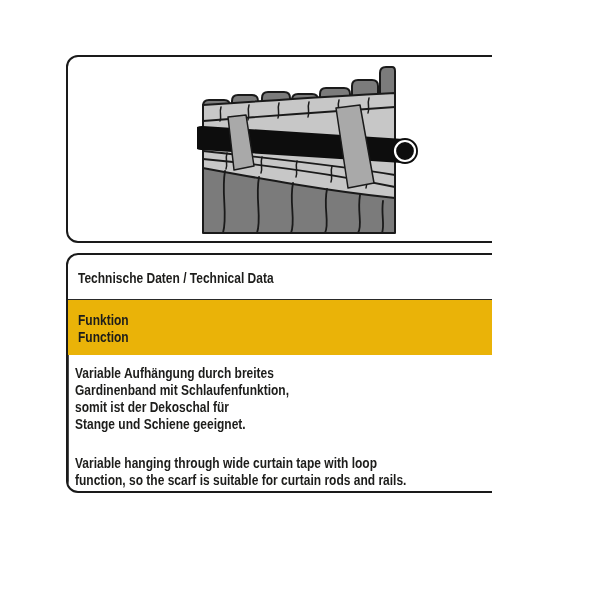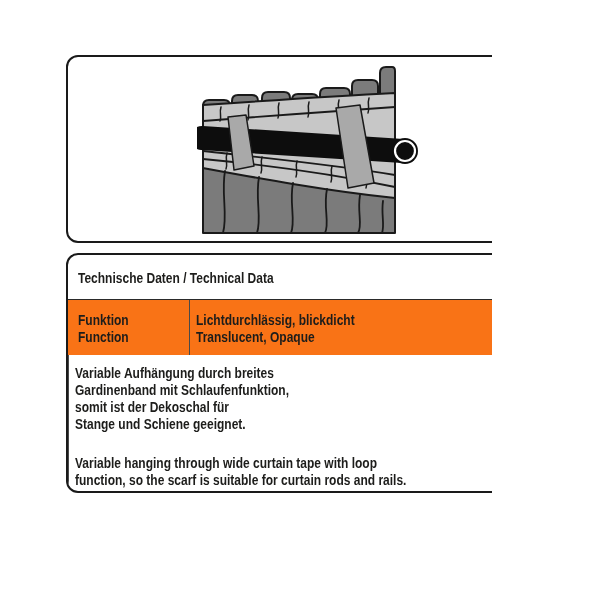--- a/index.html
+++ b/index.html
@@ -11,21 +11,21 @@
   .panel{
     position:absolute;left:66px;width:470px;background:#ffffff;
     border:2px solid #1a1a1a;border-radius:12px;box-sizing:border-box;
   }
   .panel-top{top:55px;height:188px;}
   .panel-table{top:253px;height:240px;overflow:hidden;display:flex;flex-direction:column;}
   .illu{position:absolute;left:129px;top:6px;}
 
   .thead{height:44px;flex:none;border-bottom:1px solid #2a2a2a;display:flex;align-items:center;padding-left:10px;}
   .trow{display:flex;}
-  .row-function{height:55px;flex:none;background:#f97316;}
+  .row-function{height:55px;flex:none;background:#eab308;}
   .row-variant{flex:1;}
   .cell{box-sizing:border-box;}
   .cell-label{width:121px;flex:none;padding-left:10px;}
   .cell-value{flex:1;border-left:1px solid #4a4a4a;padding-left:6px;}
   .row-function .cell{display:flex;flex-direction:column;justify-content:center;}
   .row-variant .cell-label{padding-top:30px;}
   .row-variant .cell-value{padding-top:9px;}
   .lbl-en2{margin-top:44px;}
   .val-en2{margin-top:22px;}
 
@@ -97,24 +97,20 @@
 
     <div class="thead">
       <div class="ctxt">Technische Daten / Technical Data</div>
     </div>
 
     <div class="trow row-function">
       <div class="cell cell-label">
         <div class="ctxt">Funktion</div>
         <div class="ctxt">Function</div>
       </div>
-      <div class="cell cell-value">
-        <div class="ctxt">Lichtdurchlässig, blickdicht</div>
-        <div class="ctxt">Translucent, Opaque</div>
-      </div>
     </div>
 
     <div class="trow row-variant">
       <div class="cell cell-value">
         <div class="ctxt">Variable Aufhängung durch breites
 Gardinenband mit Schlaufenfunktion,
 somit ist der Dekoschal für
 Stange und Schiene geeignet.</div>
         <div class="ctxt val-en2">Variable hanging through wide curtain tape with loop
 function, so the scarf is suitable for curtain rods and rails.</div>

